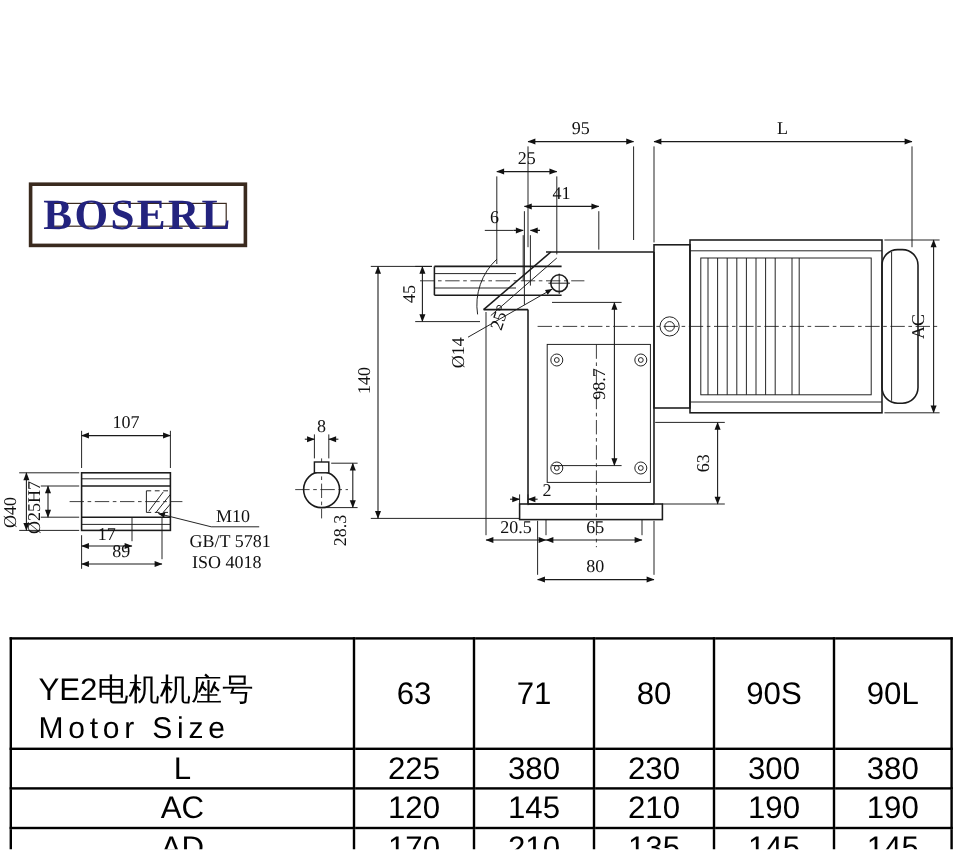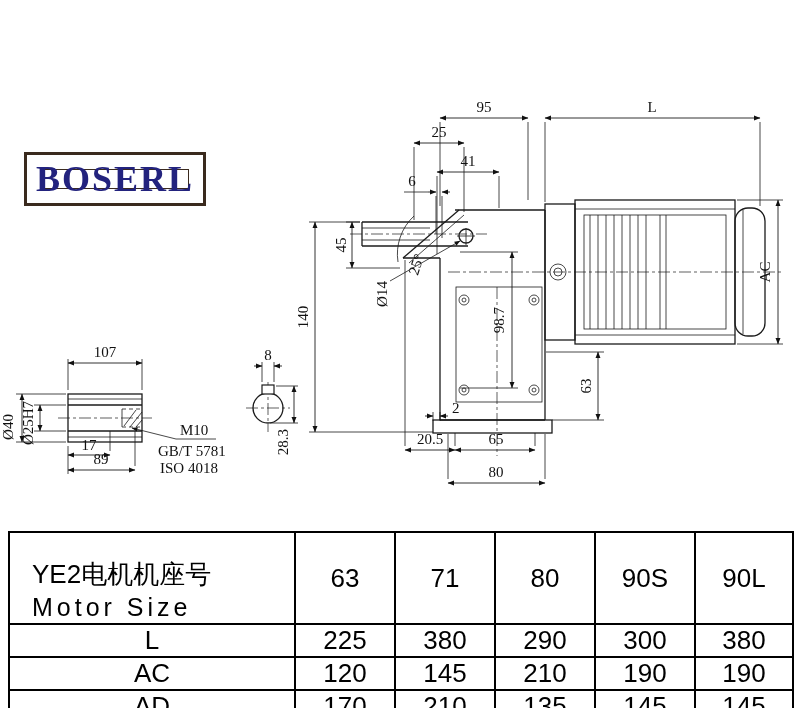--- a/index.html
+++ b/index.html
@@ -271,21 +271,21 @@
         <td>63</td>
         <td>71</td>
         <td>80</td>
         <td>90S</td>
         <td>90L</td>
       </tr>
       <tr class="row">
         <td>L</td>
         <td>225</td>
         <td>380</td>
-        <td>290</td>
+        <td>230</td>
         <td>300</td>
         <td>380</td>
       </tr>
       <tr class="row">
         <td>AC</td>
         <td>120</td>
         <td>145</td>
         <td>210</td>
         <td>190</td>
         <td>190</td>

